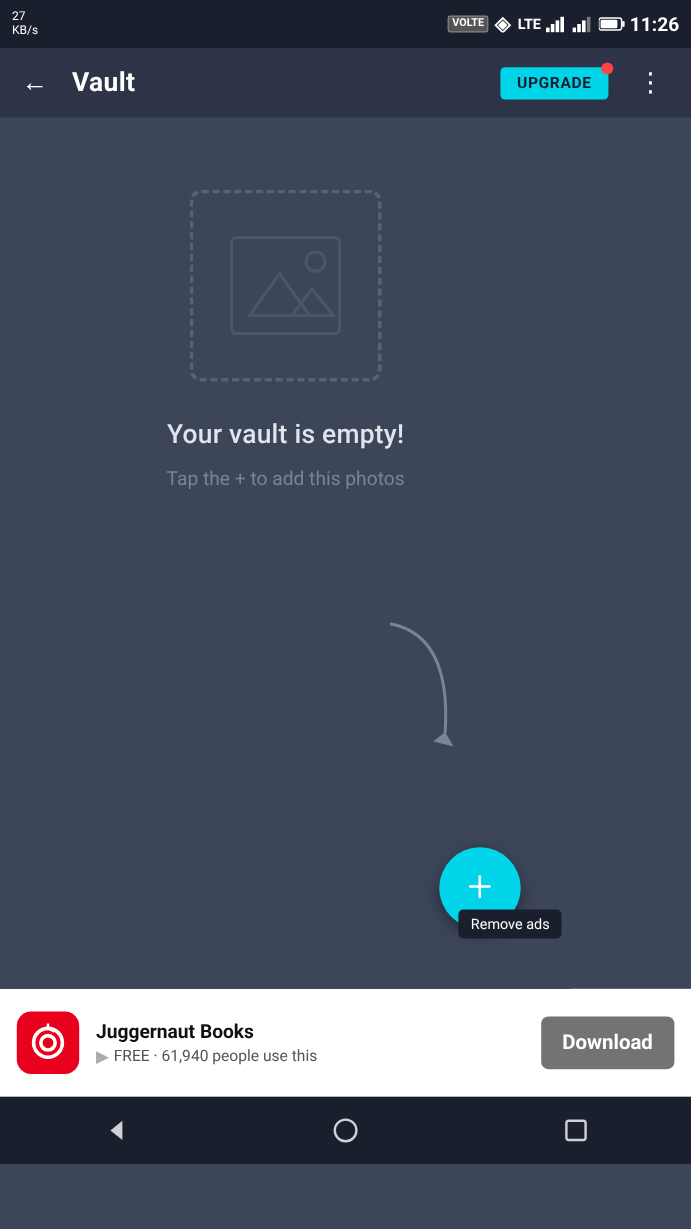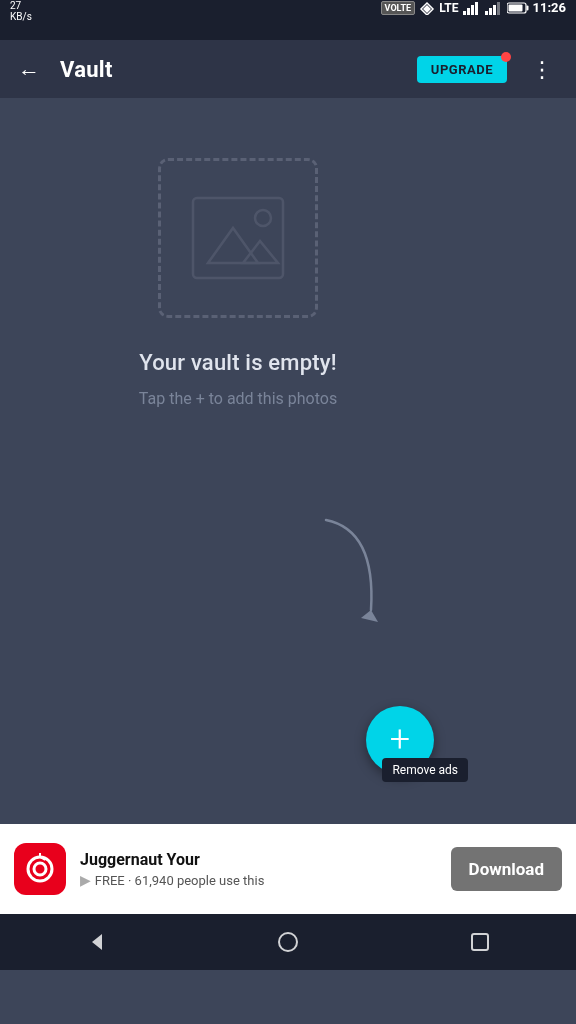--- a/index.html
+++ b/index.html
@@ -10,21 +10,21 @@
       font-family: 'Roboto', Arial, sans-serif;
       background: #3d4559;
     }
 
     
     .status-bar {
       width: 576px;
       height: 40px;
       background: #1a1f2e;
       display: flex;
-      align-items: flex-start;
+      align-items: center;
       justify-content: space-between;
       padding: 0 10px;
       color: white;
       font-size: 11px;
     }
     .status-left {
       display: flex;
       flex-direction: column;
       line-height: 1.1;
       font-size: 10px;
@@ -280,21 +280,21 @@
       <rect x="4" y="7" width="3" height="7" fill="white"></rect>
       <rect x="8" y="4" width="3" height="10" fill="white"></rect>
       <rect x="12" y="1" width="3" height="13" fill="white" opacity="0.4"></rect>
     </svg>
 
     <svg width="22" height="12" viewBox="0 0 22 12">
       <rect x="0" y="1" width="19" height="10" rx="2" fill="none" stroke="white" stroke-width="1.2"></rect>
       <rect x="19.5" y="3.5" width="2" height="5" rx="1" fill="white"></rect>
       <rect x="1.5" y="2.5" width="14" height="7" rx="1" fill="white"></rect>
     </svg>
-    <span style="font-size:13px;font-weight:bold;">11:26</span>
+    <span style="font-size:16px;font-weight:bold;">11:26</span>
   </div>
 </div>
 
 <div class="nav-bar">
   <span class="nav-back">←</span>
   <span class="nav-title">Vault</span>
   <div class="upgrade-btn">
     <span>UPGRADE</span>
     <span class="upgrade-dot"></span>
   </div>
@@ -341,21 +341,21 @@
 
     <svg width="34" height="34" viewBox="0 0 34 34">
       <circle cx="17" cy="17" r="12" fill="none" stroke="white" stroke-width="3"></circle>
       <circle cx="17" cy="17" r="6" fill="none" stroke="white" stroke-width="3"></circle>
       <line x1="17" y1="5" x2="17" y2="1" stroke="white" stroke-width="2"></line>
 
       <line x1="17" y1="5" x2="22" y2="8" stroke="white" stroke-width="1.5"></line>
     </svg>
   </div>
   <div class="ad-text-block">
-    <div class="ad-title">Juggernaut Your</div>
+    <div class="ad-title">Juggernaut Books</div>
     <div class="ad-subtitle">
       <span class="ad-play-badge">▶</span>
       <span>FREE · 61,940 people use this</span>
     </div>
   </div>
   <div class="download-btn">Download</div>
 </div>
 
 <div class="bottom-nav">
   <div class="bottom-nav-item">

